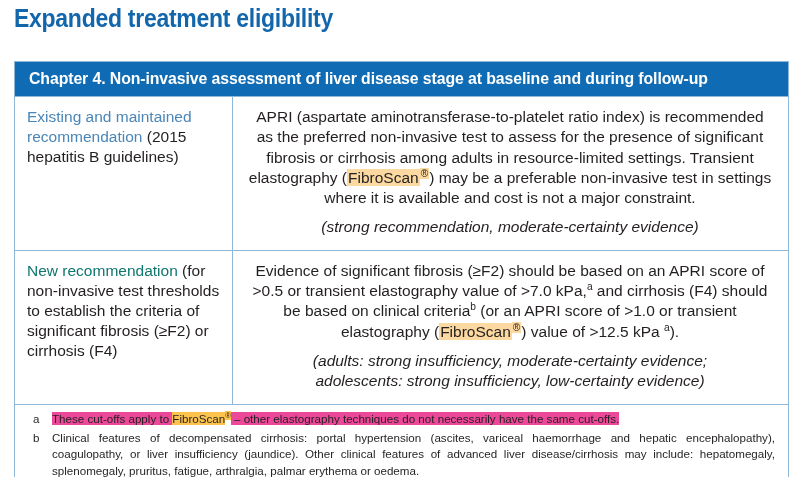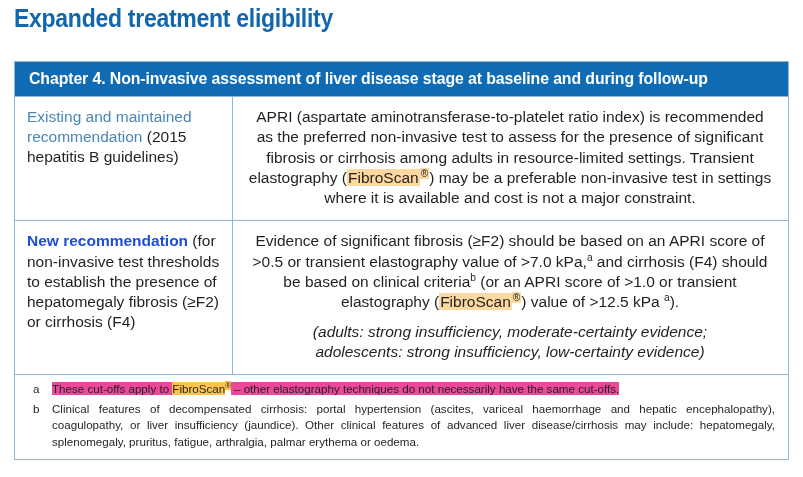--- a/index.html
+++ b/index.html
@@ -76,21 +76,21 @@
   }
   .cell-right {
     flex: 1 1 auto;
     box-sizing: border-box;
     padding: 10px 14px 12px 13px;
     font-size: 15.5px;
     line-height: 1.31;
   }
 
   .lbl-blue  { color: #4a86b8; }
-  .lbl-red   { color: #1d4ed8; font-weight: bold; }
+  .lbl-red   { color: #0f766e; }
   .txt-dark  { color: #231f20; }
 
   .para { margin: 0; text-align: center; }
   .para + .para { margin-top: 9px; }
   .italic { font-style: italic; }
 
   .hl-orange {
     background: #fbd9a0;
     padding: 0 1px;
   }
@@ -143,26 +143,27 @@
   <div class="chapter-header">
     <span>Chapter 4. Non-invasive assessment of liver disease stage at baseline and during follow-up</span>
   </div>
 
   <div class="row">
     <div class="cell-left">
       <span class="lbl-blue">Existing and maintained recommendation</span><span class="txt-dark"> (2015 hepatitis B guidelines)</span>
     </div>
     <div class="cell-right">
       <p class="para"><span>APRI (aspartate aminotransferase-to-platelet ratio index) is recommended as the preferred non-invasive test to assess for the presence of significant fibrosis or cirrhosis among adults in resource-limited settings. Transient elastography (</span><span class="hl-orange">FibroScan</span><sup class="hl-orange">®</sup><span>) may be a preferable non-invasive test in settings where it is available and cost is not a major constraint.</span></p>
+      <p class="para italic">(strong recommendation, moderate-certainty evidence)</p>
     </div>
   </div>
 
   <div class="row">
     <div class="cell-left">
-      <span class="lbl-red">New recommendation</span><span class="txt-dark"> (for non-invasive test thresholds to establish the presence of hepatomegaly fibrosis (≥F2) or cirrhosis (F4)</span>
+      <span class="lbl-red">New recommendation</span><span class="txt-dark"> (for non-invasive test thresholds to establish the criteria of significant fibrosis (≥F2) or cirrhosis (F4)</span>
     </div>
     <div class="cell-right">
       <p class="para"><span>Evidence of significant fibrosis (≥F2) should be based on an APRI score of &gt;0.5 or transient elastography value of &gt;7.0 kPa,</span><sup>a</sup><span> and cirrhosis (F4) should be based on clinical criteria</span><sup>b</sup><span> (or an APRI score of &gt;1.0 or transient elastography (</span><span class="hl-orange">FibroScan</span><sup class="hl-orange">®</sup><span>) value of &gt;12.5 kPa </span><sup>a</sup><span>).</span></p>
       <p class="para italic"><span>(adults: strong insufficiency, moderate-certainty evidence;</span><br><span>adolescents: strong insufficiency, low-certainty evidence)</span></p>
     </div>
   </div>
 
   <div class="footnotes">
 
     <div class="fn">

